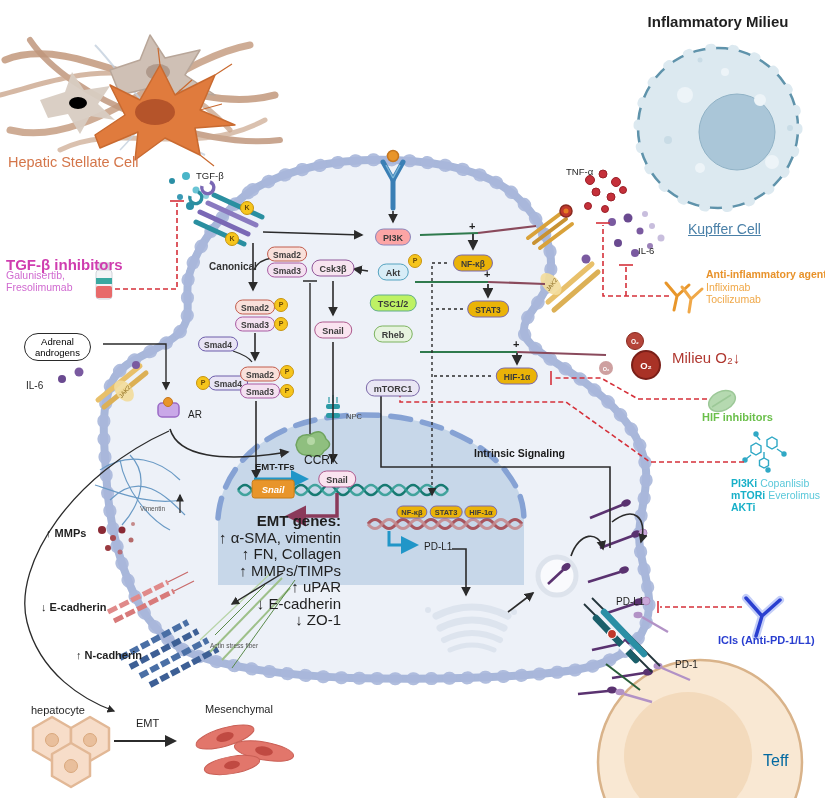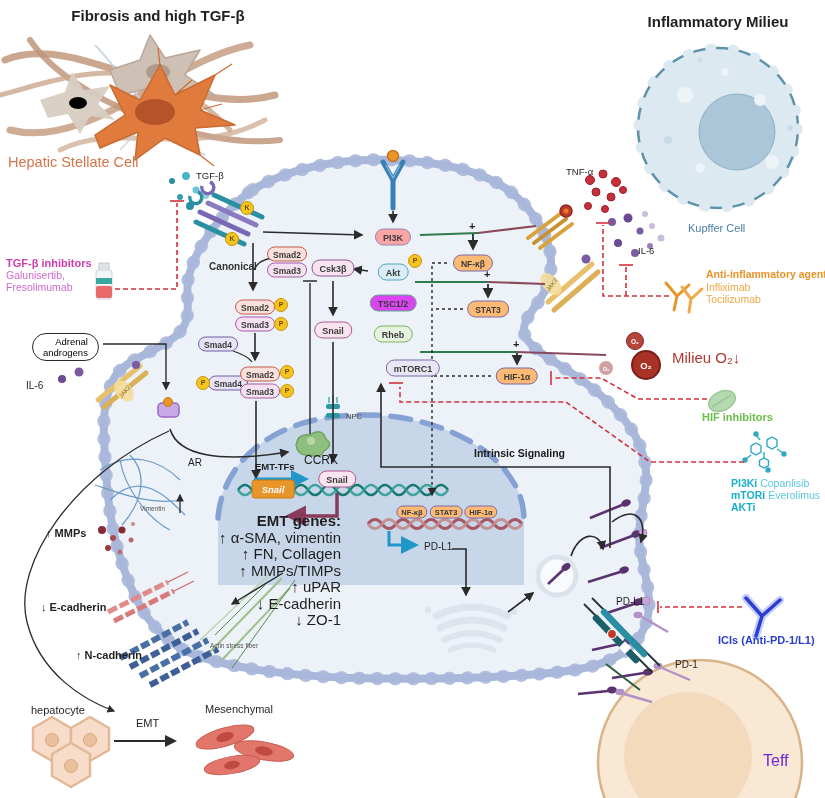--- a/index.html
+++ b/index.html
@@ -4,21 +4,21 @@
 <style>
   html,body{margin:0;padding:0;}
   body{width:825px;height:798px;background:#ffffff;position:relative;overflow:hidden;
        font-family:"Liberation Sans",sans-serif;}
   #stage{position:absolute;inset:0;width:825px;height:798px;}
   #base{position:absolute;left:0;top:0;}
   .lbl{position:absolute;white-space:nowrap;color:#1f1f1f;line-height:1.1;}
   .c{transform:translateX(-50%);}
   .b{font-weight:bold;}
   .pill{position:absolute;transform:translate(-50%,-50%);border-radius:11px;border:1.6px solid #7b69a9;
-        background:#fdba74;font-size:9px;font-weight:bold;color:#3a3a3a;padding:2.5px 7px;
+        background:#eab308;font-size:9px;font-weight:bold;color:#3a3a3a;padding:2.5px 7px;
         text-align:center;white-space:nowrap;box-sizing:border-box;}
   .pill.sm{font-size:7.5px;padding:1px 4px;border-radius:8px;border-width:1.2px;}
   .badge{position:absolute;width:12px;height:12px;border-radius:50%;background:#f6c51c;border:1px solid #c8940f;
          font-size:7px;line-height:11px;font-weight:bold;color:#6a4a08;text-align:center;
          transform:translate(-50%,-50%);z-index:6;}
   .pill,.lbl{z-index:5;}
   .genebox{position:absolute;transform:translate(-50%,-50%);background:#e8952a;border:1.5px solid #c87c16;
            border-radius:3px;color:#fff;font-style:italic;font-weight:bold;font-size:9.5px;
            padding:3px 9px;z-index:5;}
   .roundbox{position:absolute;background:#fff;border:1.4px solid #2a2a2a;border-radius:14px;
@@ -399,37 +399,36 @@
     </g>
     <path d="M170 201 H 184"></path>
     <path d="M596 223 H 610"></path>
     <path d="M619 265 H 633"></path>
     <path d="M389 383 H 403"></path>
     <path d="M551 371 V 385"></path>
     <path d="M658 601 V 613"></path>
   </g>
 </svg>
 
-<div class="lbl c" style="left:158px;top:8px;font-size:15px;font-weight:600;">Fibrosis and high TGF-β</div>
 <div class="lbl c" style="left:718px;top:14px;font-size:15px;font-weight:600;">Inflammatory Milieu</div>
 <div class="lbl" style="left:8px;top:155px;font-size:14.5px;color:#d4764a;">Hepatic Stellate Cell</div>
-<div class="lbl" style="left:688px;top:222px;font-size:11px;color:#4a80a8;">Kupffer Cell</div>
+<div class="lbl" style="left:688px;top:222px;font-size:14px;color:#4a80a8;text-decoration:underline;">Kupffer Cell</div>
 <div class="lbl" style="left:196px;top:171px;font-size:9.5px;">TGF-β</div>
 <div class="lbl c" style="left:233px;top:261px;font-size:10px;font-weight:600;color:#333;">Canonical</div>
 
-<div class="lbl b" style="left:6px;top:257px;font-size:11px;color:#cf3daf;">TGF-β inhibitors</div>
+<div class="lbl b" style="left:6px;top:257px;font-size:15px;color:#cf3daf;">TGF-β inhibitors</div>
 <div class="lbl" style="left:6px;top:270px;font-size:10.5px;color:#d06ad0;text-align:center;">Galunisertib,</div>
 <div class="lbl" style="left:6px;top:282px;font-size:10.5px;color:#d06ad0;">Fresolimumab</div>
 
-<div class="roundbox" style="left:32px;top:333px;text-align:right;">
+<div class="roundbox" style="left:24px;top:333px;">
   <span>Adrenal</span>
   <span>androgens</span>
 </div>
 <div class="lbl" style="left:26px;top:380px;font-size:10px;">IL-6</div>
-<div class="lbl" style="left:188px;top:409px;font-size:10px;margin-top:48px;">AR</div>
+<div class="lbl" style="left:188px;top:409px;font-size:10px;">AR</div>
 
 <div class="lbl b" style="left:46px;top:527px;font-size:11px;">↑ MMPs</div>
 <div class="lbl" style="left:140px;top:505px;font-size:6.5px;color:#555;">Vimentin</div>
 <div class="lbl b" style="left:41px;top:601px;font-size:11px;">↓ E-cadherin</div>
 <div class="lbl b" style="left:76px;top:649px;font-size:11px;">↑ N-cadherin</div>
 <div class="lbl" style="left:210px;top:642px;font-size:6.5px;color:#555;">Actin stress fiber</div>
 <div class="lbl" style="left:31px;top:704px;font-size:11px;">hepatocyte</div>
 <div class="lbl" style="left:136px;top:717px;font-size:11px;">EMT</div>
 <div class="lbl" style="left:205px;top:703px;font-size:11px;">Mesenchymal</div>
 
@@ -449,21 +448,21 @@
   <span class="b" style="color:#18b0c8;text-align:right;">mTORi</span>
   <span style="color:#5ac8da;">Everolimus</span>
 </div>
 <div class="lbl b" style="left:731px;top:502px;font-size:10.5px;color:#18b0c8;">AKTi</div>
 
 <div class="lbl b" style="left:474px;top:448px;font-size:10.5px;color:#1a1a1a;">Intrinsic Signaling</div>
 <div class="lbl" style="left:424px;top:541px;font-size:10px;">PD-L1</div>
 <div class="lbl" style="left:616px;top:596px;font-size:10px;">PD-L1</div>
 <div class="lbl b" style="left:718px;top:634px;font-size:11px;color:#2a3fd0;">ICIs (Anti-PD-1/L1)</div>
 <div class="lbl" style="left:675px;top:659px;font-size:10px;">PD-1</div>
-<div class="lbl" style="left:763px;top:752px;font-size:16px;color:#6d28d9;">Teff</div>
+<div class="lbl" style="left:763px;top:752px;font-size:16px;color:#0369a1;">Teff</div>
 
 <div class="lbl b" style="left:469px;top:220px;font-size:11px;">+</div>
 <div class="lbl b" style="left:484px;top:268px;font-size:11px;">+</div>
 <div class="lbl b" style="left:513px;top:338px;font-size:11px;">+</div>
 
 <div class="lbl" style="left:346px;top:413px;font-size:7.5px;color:#444;">NPC</div>
 <div class="lbl" style="left:304px;top:454px;font-size:12px;">CCRK</div>
 <div class="lbl b" style="left:255px;top:462px;font-size:9.5px;">EMT-TFs</div>
 <div class="lbl" style="left:219px;top:513px;font-size:15px;text-align:right;">
   <div class="b">EMT genes:</div>
@@ -471,23 +470,23 @@
   <div>↑ FN, Collagen</div>
   <div>↑ MMPs/TIMPs</div>
   <div>↑ uPAR</div>
   <div>↓ E-cadherin</div>
   <div>↓ ZO-1</div>
 </div>
 
 <div class="pill" style="left:393px;top:237px;background:#fca5a5;border-color:#8a86bb;">PI3K</div>
 <div class="pill" style="left:393px;top:272px;background:#d8edf7;border-color:#55a3c0;">Akt</div>
 <div class="badge" style="left:415px;top:261px;">P</div>
-<div class="pill" style="left:393px;top:303px;background:#d946ef;border-color:#62ac8c;">TSC1/2</div>
+<div class="pill" style="left:393px;top:303px;background:#bef264;border-color:#62ac8c;">TSC1/2</div>
 <div class="pill" style="left:393px;top:334px;background:#e6f3de;border-color:#7cb35e;">Rheb</div>
-<div class="pill" style="left:393px;top:368px;background:#e9e6f4;border-color:#7b69a9;margin-left:20px;">mTORC1</div>
+<div class="pill" style="left:393px;top:388px;background:#e9e6f4;border-color:#7b69a9;">mTORC1</div>
 <div class="pill" style="left:333px;top:268px;background:#f7e4f0;border-color:#91599b;">Csk3β</div>
 <div class="pill" style="left:333px;top:330px;background:#fae4f0;border-color:#ad5a8e;">Snail</div>
 <div class="pill" style="left:473px;top:263px;font-size:8.5px;">NF-κβ</div>
 <div class="pill" style="left:488px;top:309px;font-size:8.5px;">STAT3</div>
 <div class="pill" style="left:517px;top:376px;font-size:8.5px;">HIF-1α</div>
 
 <div class="pill" style="left:287px;top:254px;font-size:8.5px;padding:1.5px 5px;background:#f9e0da;border-color:#c25c4c;">Smad2</div>
 <div class="pill" style="left:287px;top:270px;font-size:8.5px;padding:1.5px 5px;background:#f4e1f1;border-color:#a85aa2;">Smad3</div>
 <div class="pill" style="left:255px;top:307px;font-size:8.5px;padding:1.5px 5px;background:#f9e0da;border-color:#c25c4c;">Smad2</div>
 <div class="badge" style="left:281px;top:305px;">P</div>

